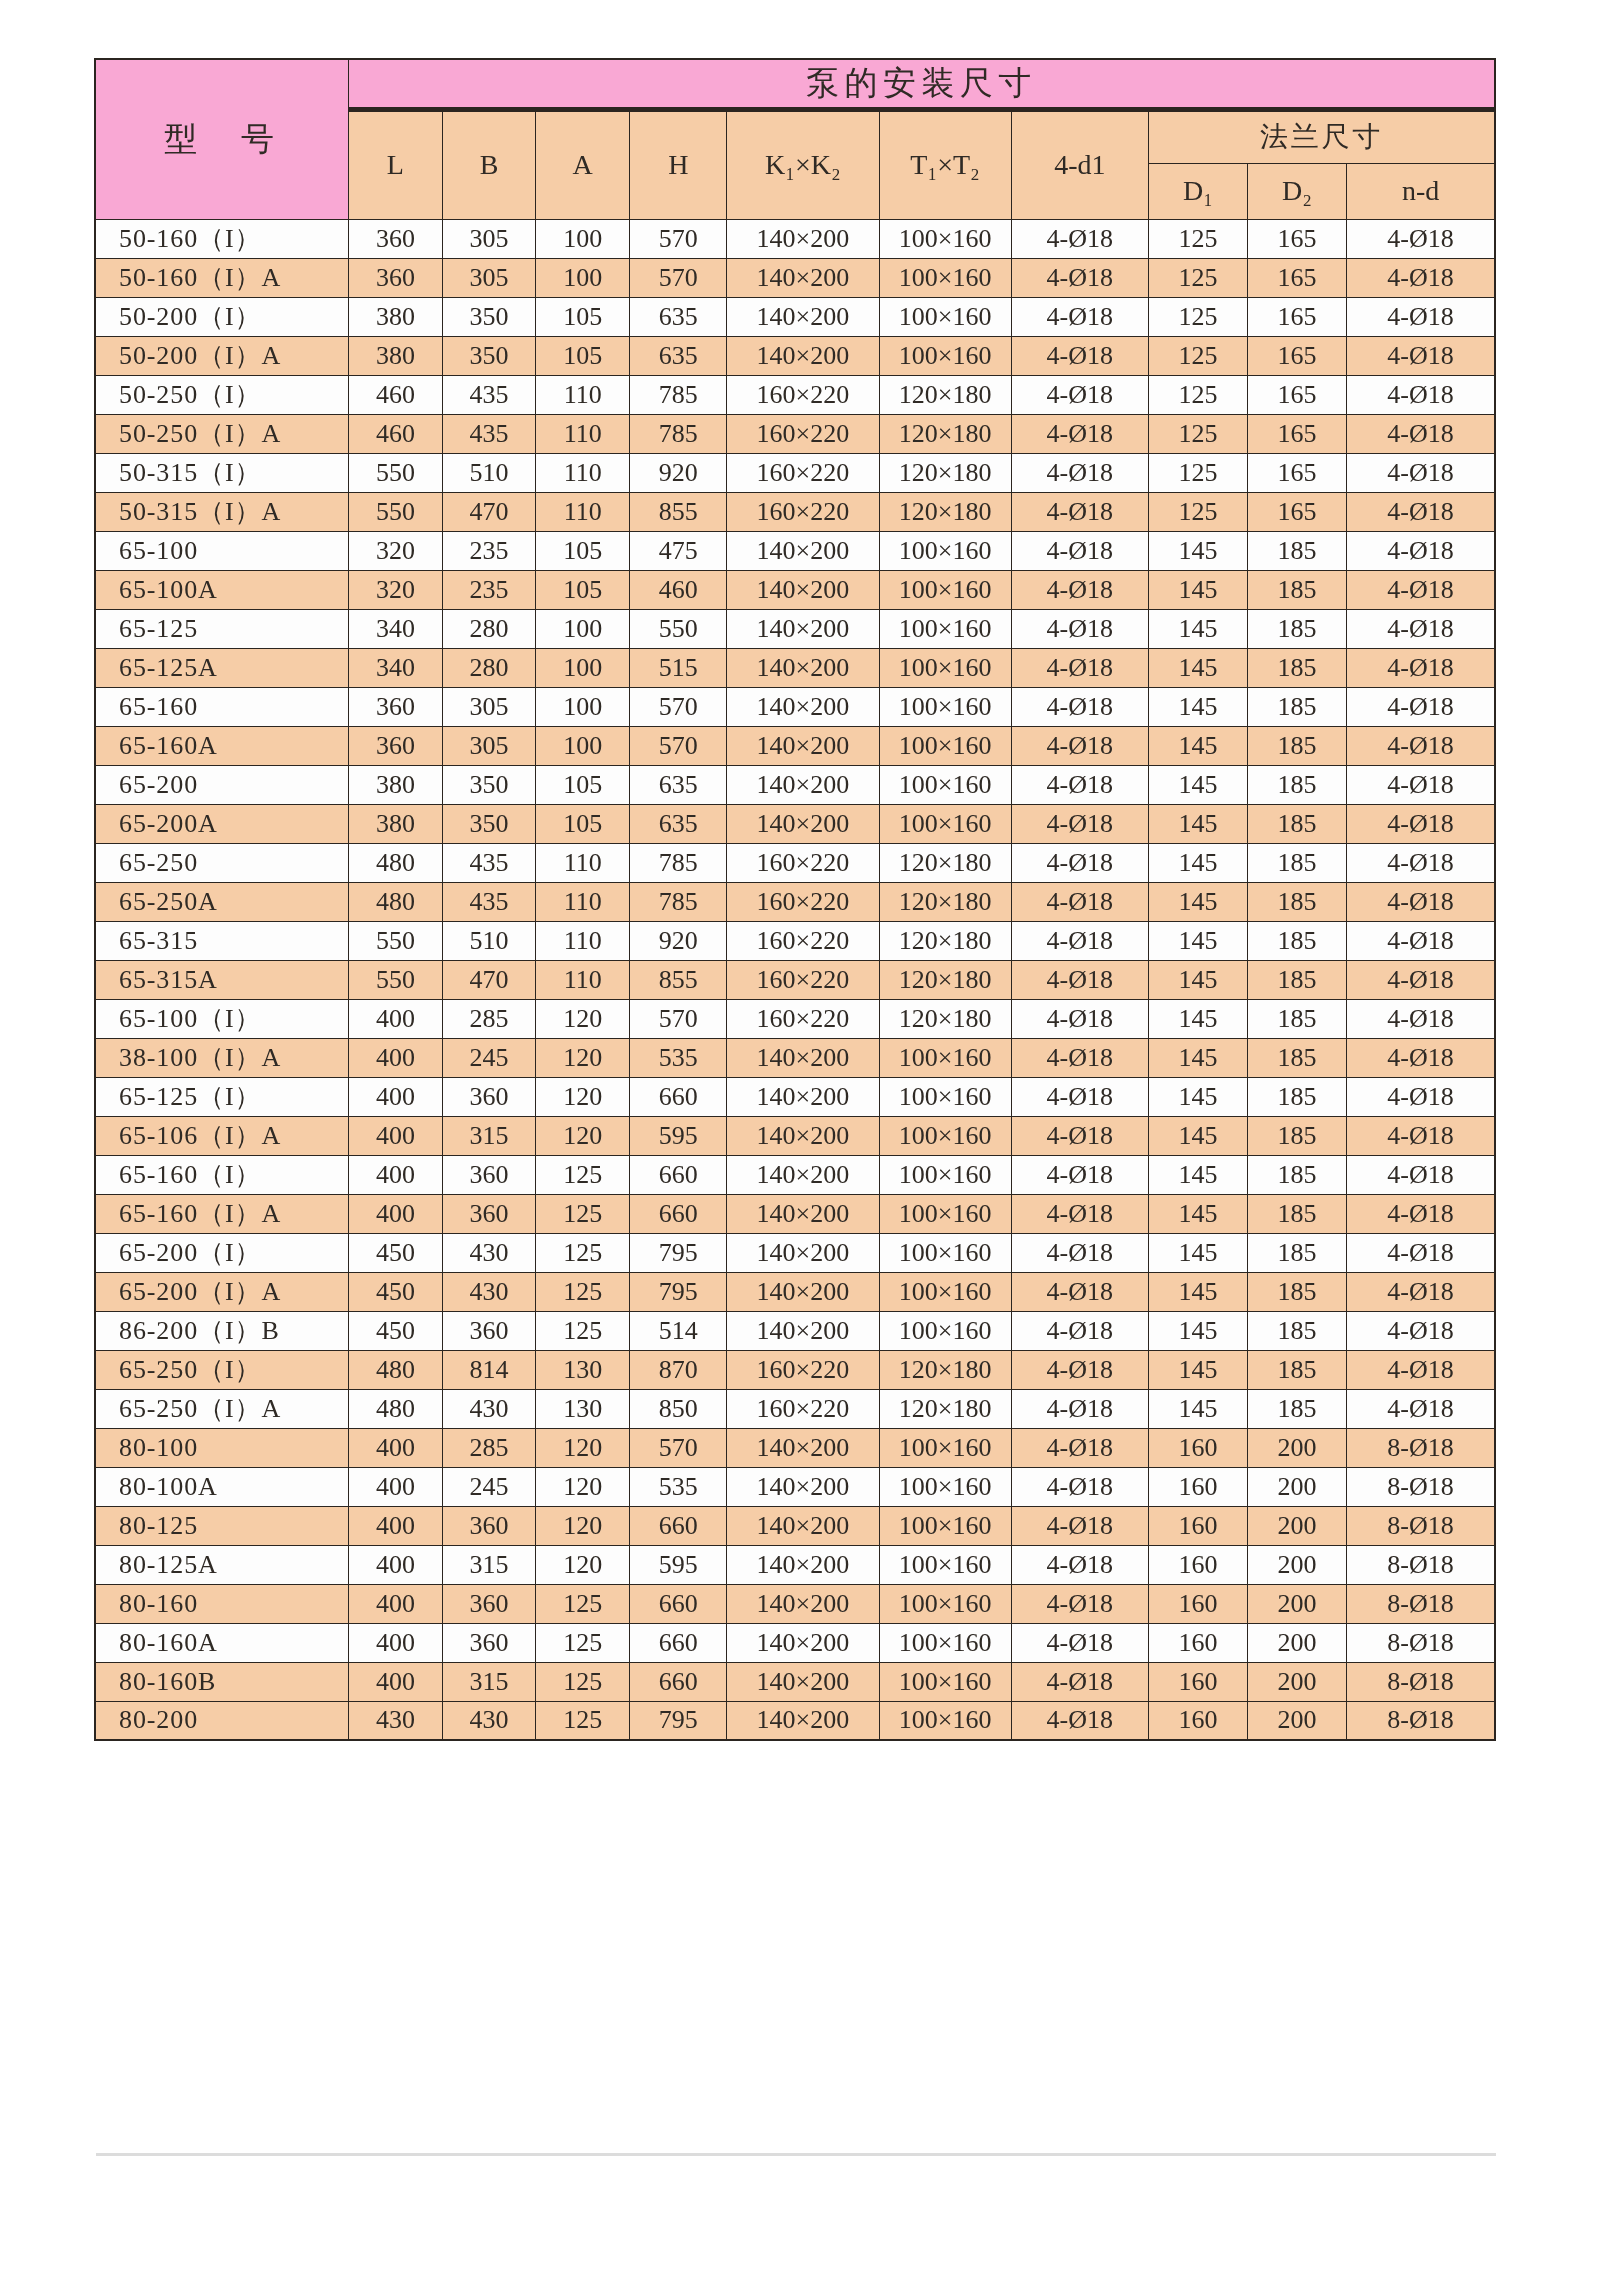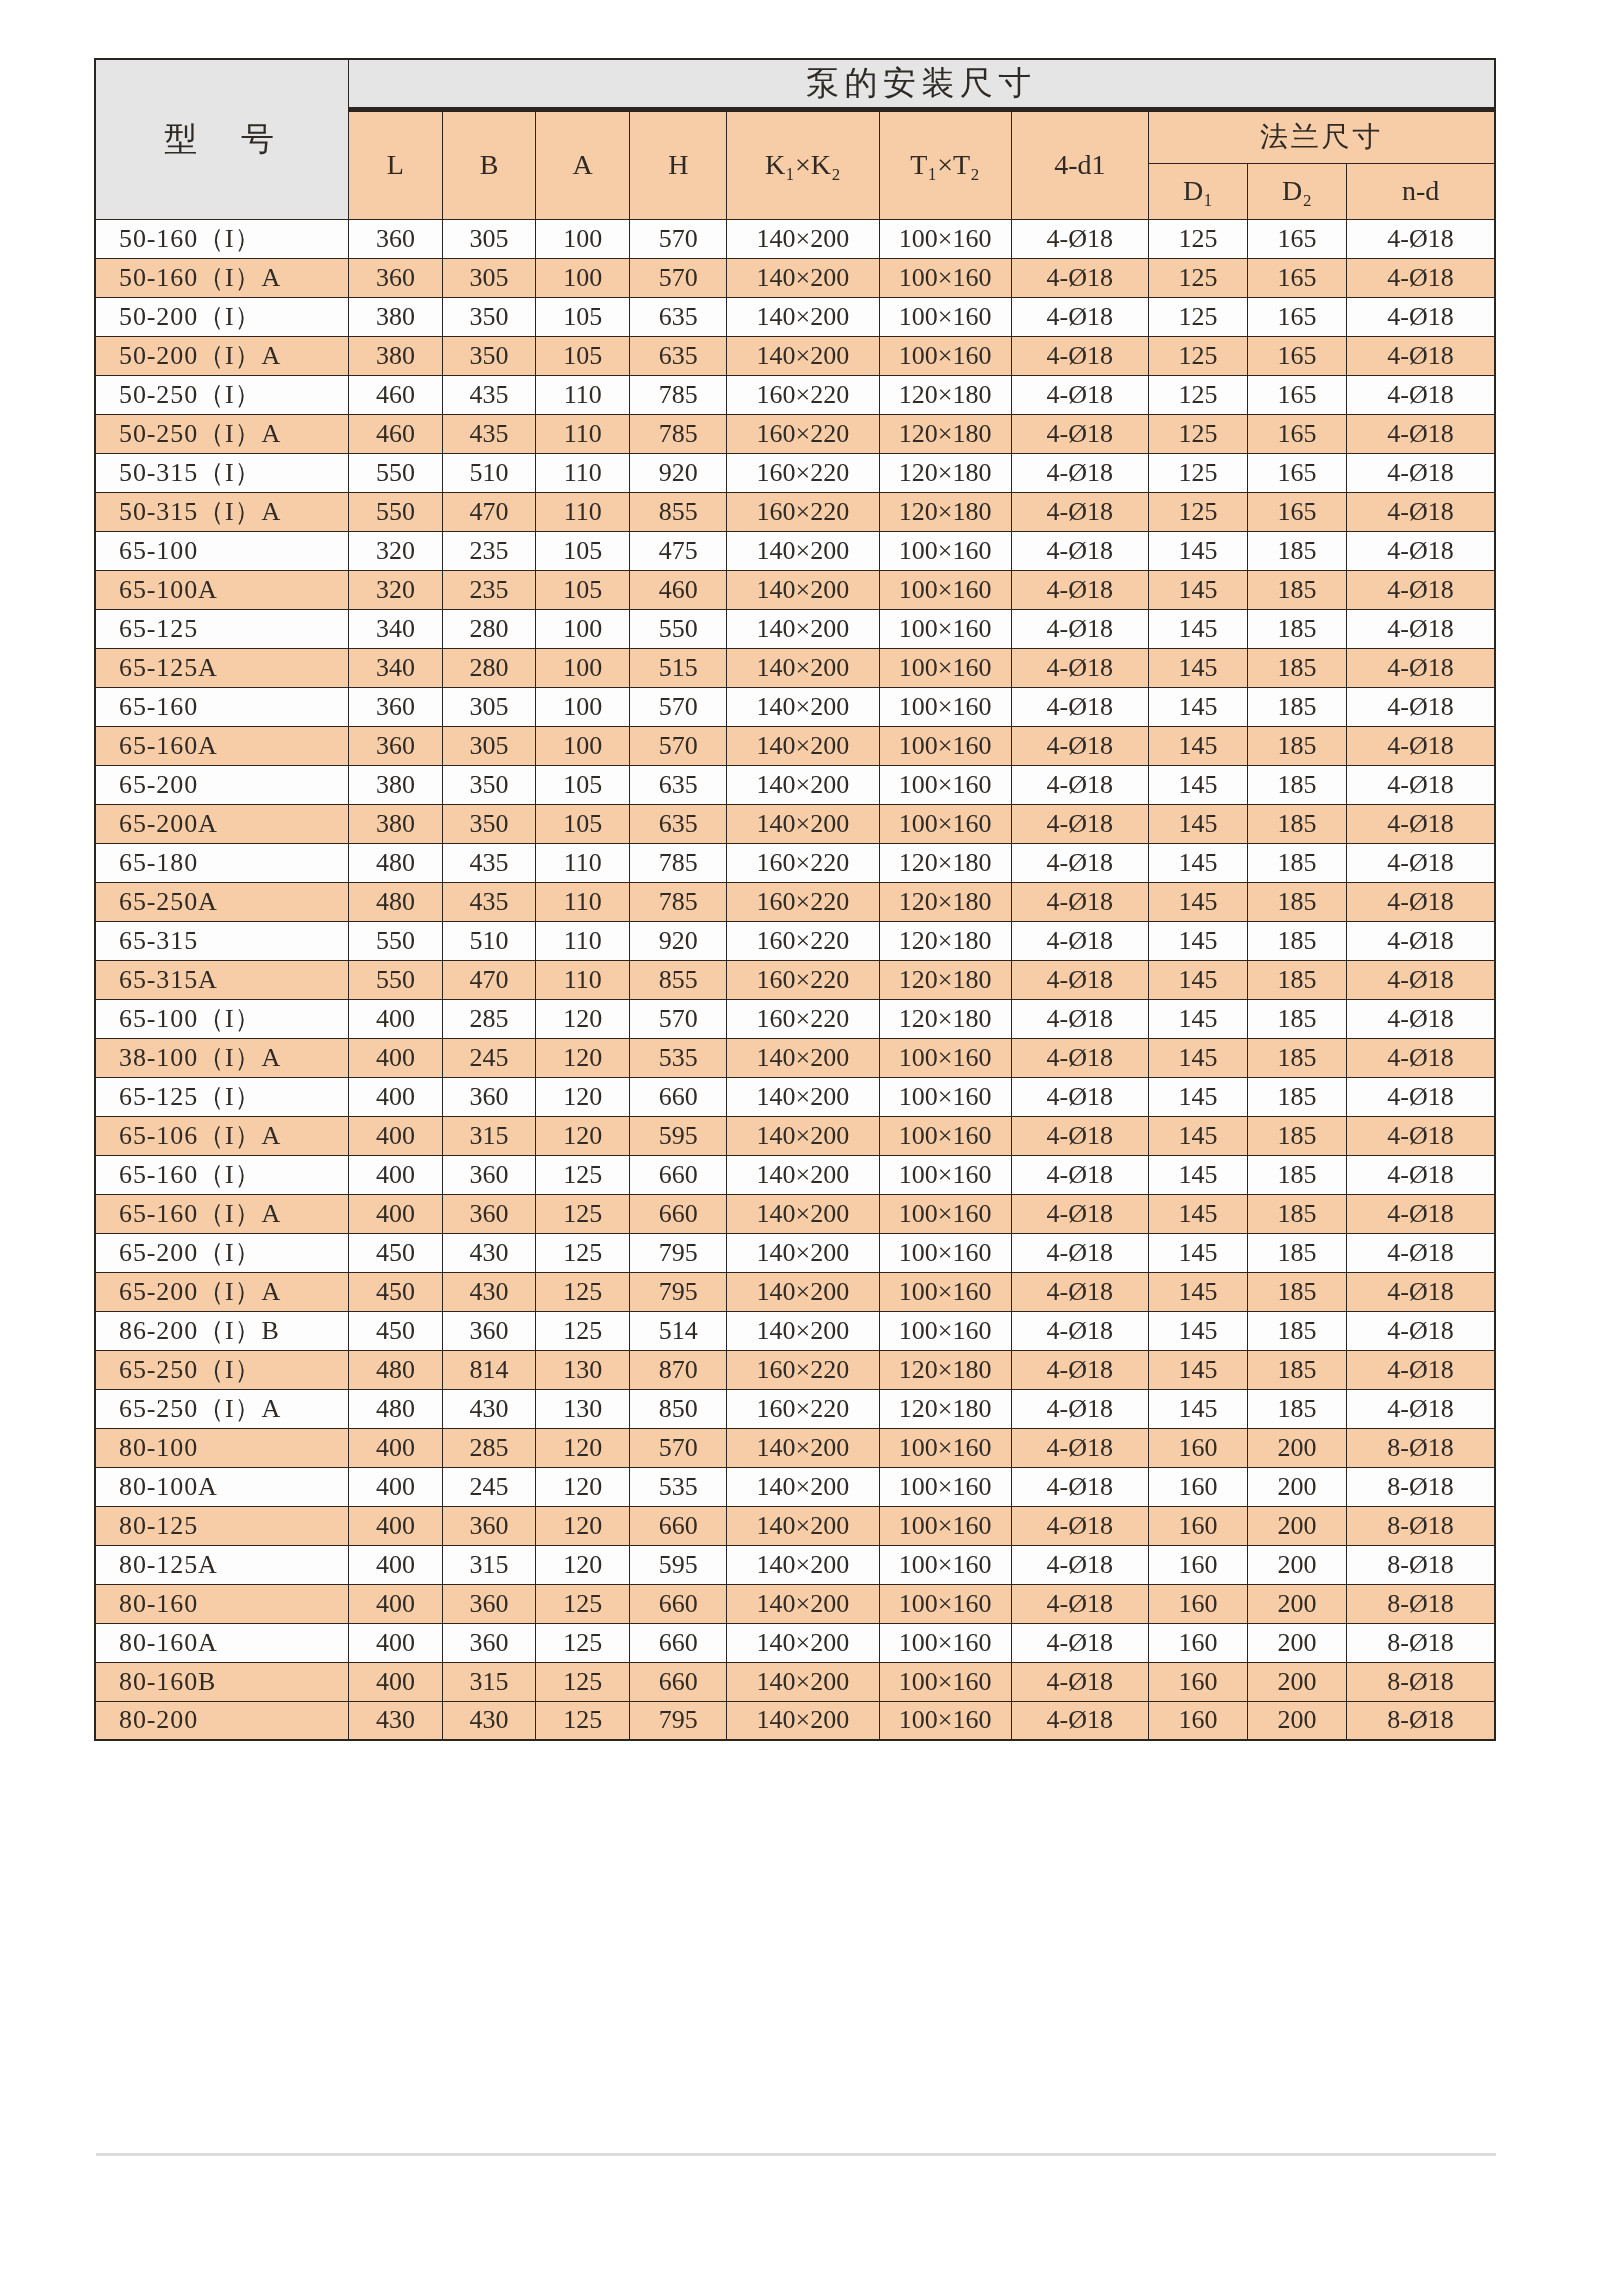--- a/index.html
+++ b/index.html
@@ -36,21 +36,21 @@
     text-align: center;
     vertical-align: middle;
     font-weight: normal;
     overflow: hidden;
     white-space: nowrap;
   }
   
   tr.h1 { height: 50px; }
   tr.h2 { height: 54px; }
   tr.h3 { height: 56px; }
-  tr.h1 th { background: #e5e5e5; font-size: 33px; letter-spacing: 5.4px; }
+  tr.h1 th { background: #f9a8d4; font-size: 33px; letter-spacing: 5.4px; }
   tr.h1 th.group-th { border-bottom: 5.4px solid #2b2520; }
   th.model-th {
     background: #f6cda7;
     font-size: 33px;
     letter-spacing: 1.8px;
     margin-left: 20px;
   }
   tr.h2 th, tr.h3 th {
     background: #f6cda7;
     font-size: 28px;
@@ -320,21 +320,21 @@
     <td>105</td>
     <td>635</td>
     <td>140×200</td>
     <td>100×160</td>
     <td>4-Ø18</td>
     <td>145</td>
     <td>185</td>
     <td>4-Ø18</td>
   </tr>
         <tr>
-    <td class="model-cell">65-180</td>
+    <td class="model-cell">65-250</td>
     <td>480</td>
     <td>435</td>
     <td>110</td>
     <td>785</td>
     <td>160×220</td>
     <td>120×180</td>
     <td>4-Ø18</td>
     <td>145</td>
     <td>185</td>
     <td>4-Ø18</td>

